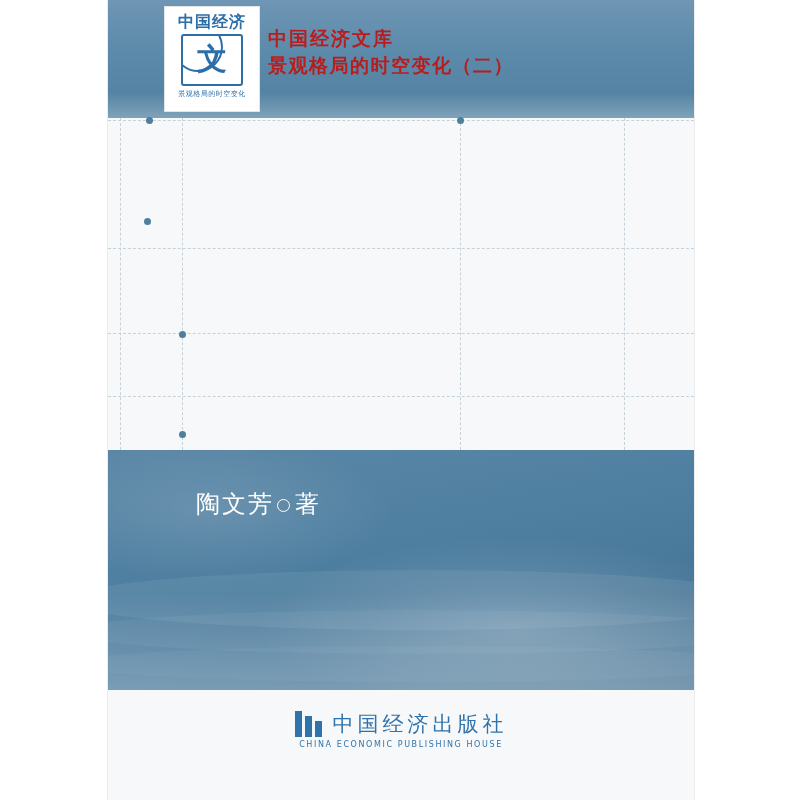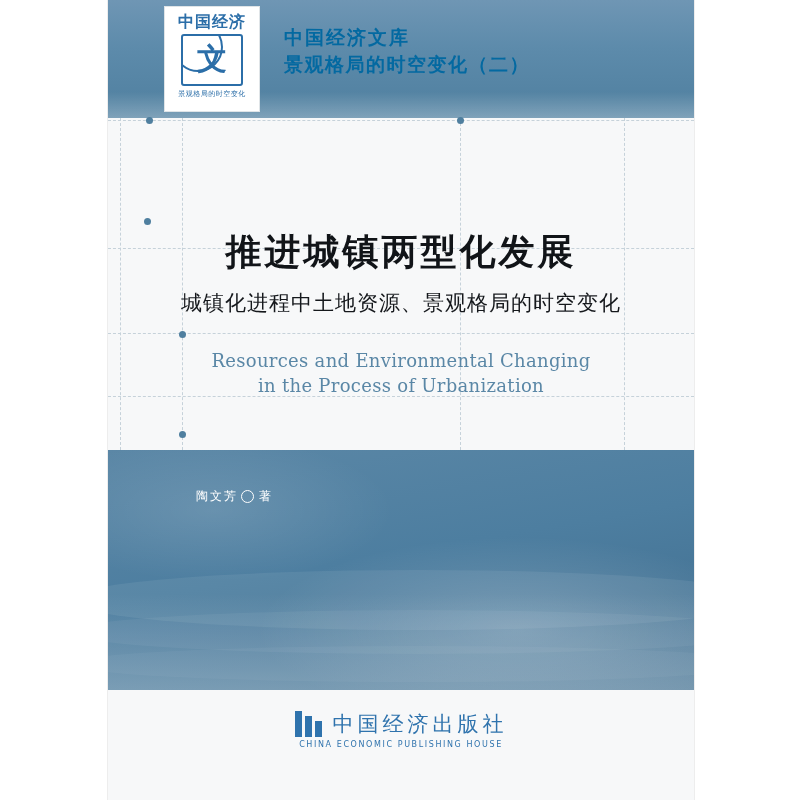--- a/index.html
+++ b/index.html
@@ -110,24 +110,24 @@
     margin-top: 4px;
     font-size: 7px;
     line-height: 9px;
     color: #2b6ea8;
     letter-spacing: 0.5px;
     font-family: "DejaVu Sans", sans-serif;
   }
 
   .series-block {
     position: absolute;
-    left: 176px;
+    left: 160px;
     top: 26px;
-    color: #0369a1;
-    font-family: Liberation Mono, monospace;
+    color: #b91c1c;
+    font-family: Liberation Sans, sans-serif;
   }
   .series-line1 {
     font-size: 19px;
     line-height: 26px;
     letter-spacing: 2px;
     font-weight: bold;
   }
   .series-line2 {
     font-size: 19px;
     line-height: 28px;
@@ -228,21 +228,21 @@
     left: 0; right: 0; bottom: 0;
     height: 96px;
     background: linear-gradient(180deg, rgba(255,255,255,0) 0%, rgba(220,232,238,0.35) 100%);
   }
   .author {
     position: absolute;
     left: 88px;
     top: 38px;
     color: #ffffff;
     font-family: "DejaVu Sans", sans-serif;
-    font-size: 12px;
+    font-size: 24px;
     letter-spacing: 2px;
   }
   .author .ring {
     display: inline-block;
     width: 11px; height: 11px;
     border: 1.6px solid #ffffff;
     border-radius: 50%;
     margin: 0 5px 0 3px;
     vertical-align: middle;
   }
@@ -330,28 +330,20 @@
       <div class="dash-h" style="top:215px;"></div>
       <div class="dash-h" style="top:278px;"></div>
 
       <div class="dot" style="left:38px;  top:-1px;"></div>
       <div class="dot" style="left:349px; top:-1px;"></div>
       <div class="dot" style="left:36px;  top:100px;"></div>
       <div class="dot" style="left:71px;  top:213px;"></div>
       <div class="dot" style="left:71px;  top:313px;"></div>
     </div>
 
-    <div class="title-block">
-      <div class="title-main">推进城镇两型化发展</div>
-      <div class="title-sub">城镇化进程中土地资源、景观格局的时空变化</div>
-      <div class="title-en">
-        <div>Resources and Environmental Changing</div>
-        <div>in the Process of Urbanization</div>
-      </div>
-    </div>
 
     <div class="photo-band">
       <div class="wave w1"></div>
       <div class="wave w2"></div>
       <div class="wave w3"></div>
       <div class="haze"></div>
       <div class="author">
         <span>陶文芳</span><span class="ring"></span><span>著</span>
       </div>
     </div>

